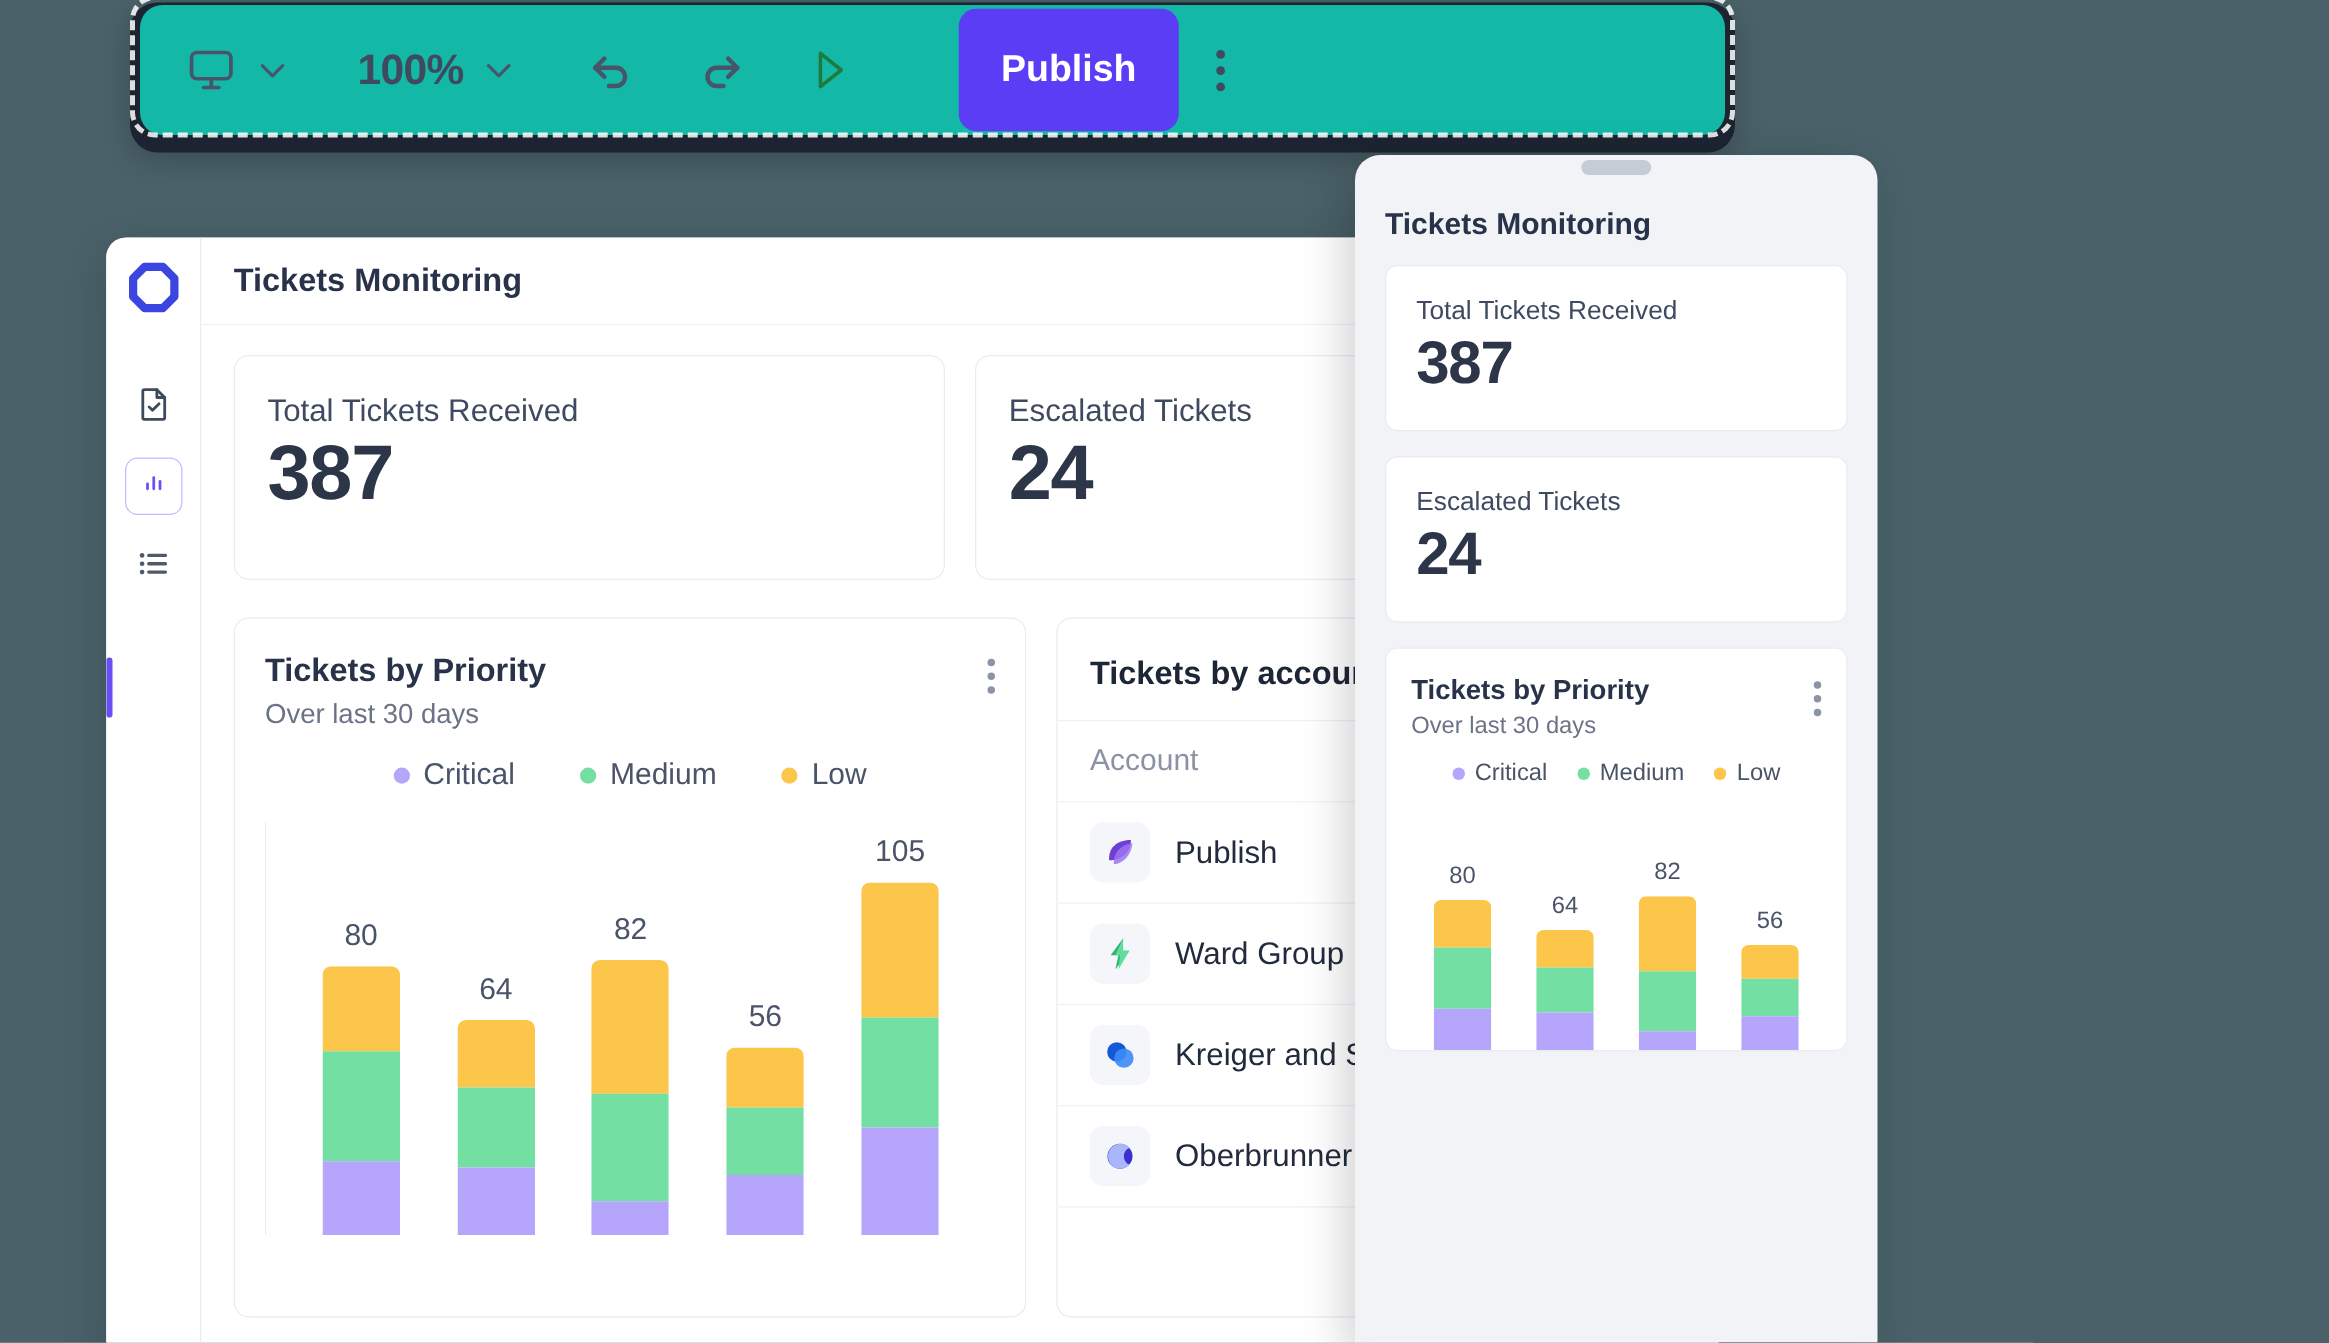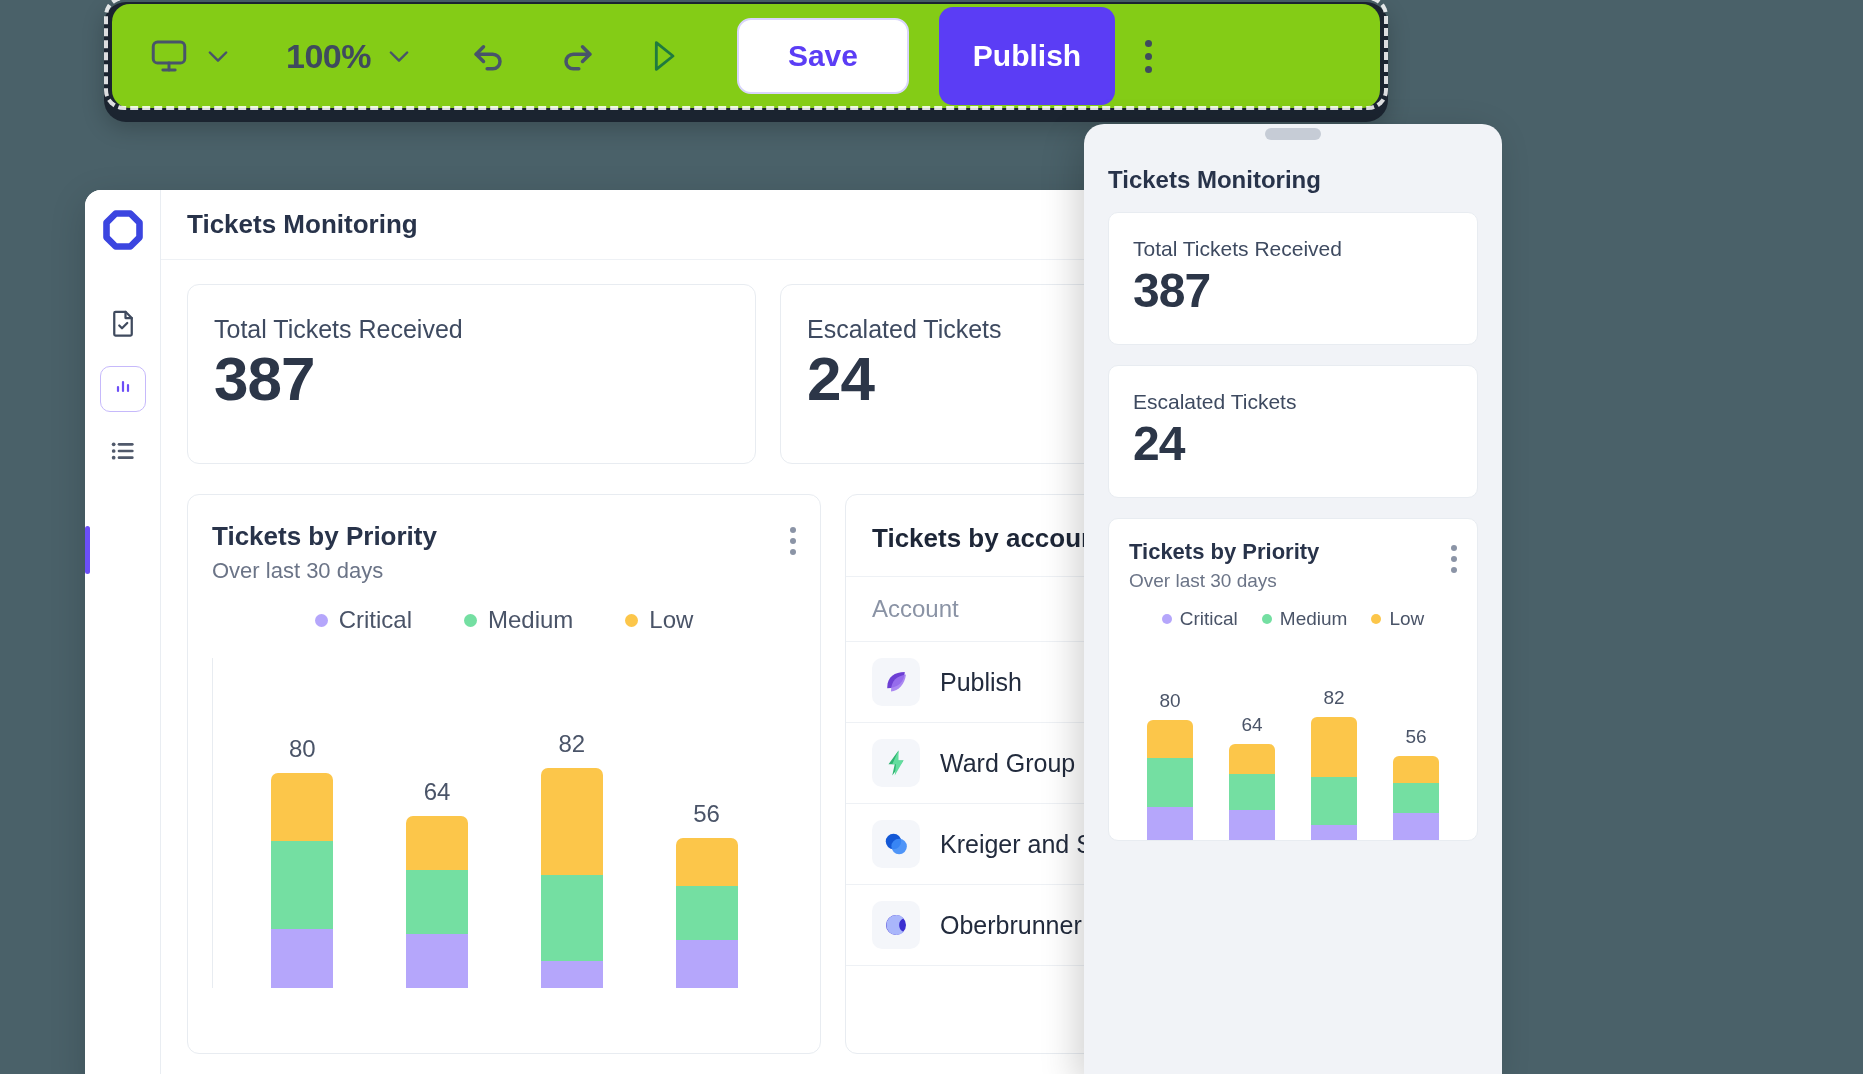--- a/index.html
+++ b/index.html
@@ -22,21 +22,21 @@
   .toolbar-outline {
     position: absolute; left: 0px; top: -6px;
     width: 1284px; height: 114px;
     border-radius: 20px;
     border: 4px dashed rgba(255,255,255,0.85);
     pointer-events: none;
   }
   .toolbar {
     position: absolute; left: 8px; top: 2px;
     width: 1268px; height: 104px;
-    background: #84cc16;
+    background: #14b8a6;
     border-radius: 18px;
     display: flex; align-items: center;
     padding: 0 36px;
     gap: 0px;
   }
   .tb-icon { display: flex; align-items: center; justify-content: center; color: #48546a; }
   .tb-group { display: flex; align-items: center; gap: 14px; }
   .tb-gap-lg { width: 54px; }
   .tb-gap-md { width: 44px; }
   .tb-gap-sm { width: 30px; }
@@ -226,21 +226,20 @@
       <div class="tb-gap-md"></div>
 
       <span class="tb-icon" style="color:#1f7a3f;">
         <svg width="40" height="40" viewBox="0 0 24 24" fill="none" stroke="currentColor" stroke-width="1.7" stroke-linecap="round" stroke-linejoin="round">
           <path d="M8 4 L18 12 L8 20 Z"></path>
         </svg>
       </span>
 
       <div class="tb-gap-lg"></div>
 
-      <button class="btn-save">Save</button>
 
       <div class="tb-gap-sm"></div>
 
       <button class="btn-publish">Publish</button>
 
       <div class="tb-gap-sm"></div>
 
       <span class="kebab">
           <i></i>
           <i></i>
@@ -367,20 +366,28 @@
                     <div style="background: rgb(116, 223, 162); flex: 32 1 0%;"></div>
                     <div style="background: rgb(181, 166, 251); flex: 10 1 0%;"></div>
                   </div>
                 </div>
                 <div class="bar-col">
                   <div class="bar-val">56</div>
                   <div class="bar-stack" style="height: 150.182px;">
                     <div style="background: rgb(252, 198, 74); flex: 18 1 0%;"></div>
                     <div style="background: rgb(116, 223, 162); flex: 20 1 0%;"></div>
                     <div style="background: rgb(181, 166, 251); flex: 18 1 0%;"></div>
+                  </div>
+                </div>
+                <div class="bar-col">
+                  <div class="bar-val">105</div>
+                  <div class="bar-stack" style="height: 281.591px;">
+                    <div style="background: rgb(252, 198, 74); flex: 40 1 0%;"></div>
+                    <div style="background: rgb(116, 223, 162); flex: 33 1 0%;"></div>
+                    <div style="background: rgb(181, 166, 251); flex: 32 1 0%;"></div>
                   </div>
                 </div>
               </div>
           </div>
 
           <div class="card acct-card">
             <div class="acct-title">Tickets by account</div>
             <div class="acct-colhead">Account</div>
             <div id="acct-list-desktop">
                 <div class="acct-row">

